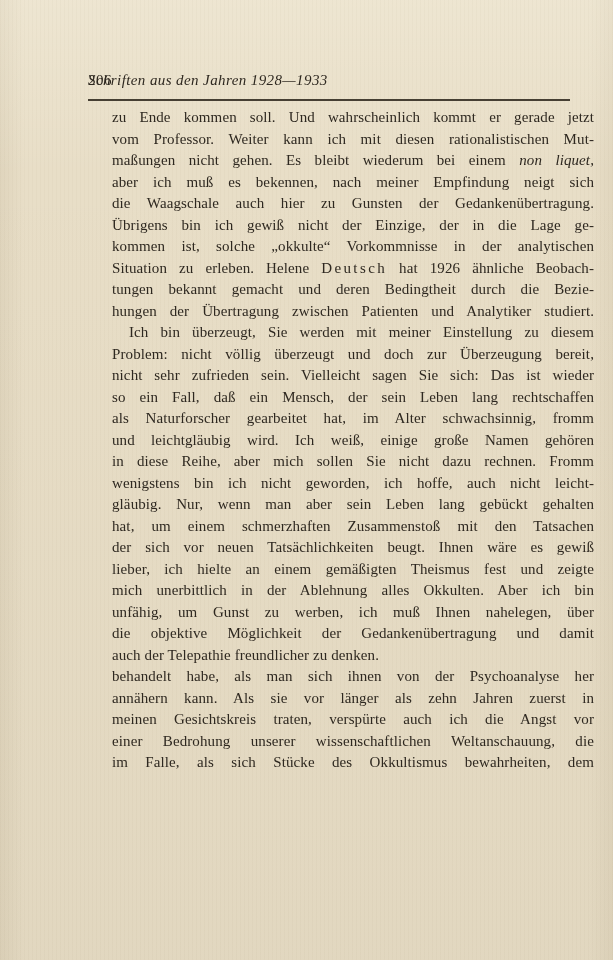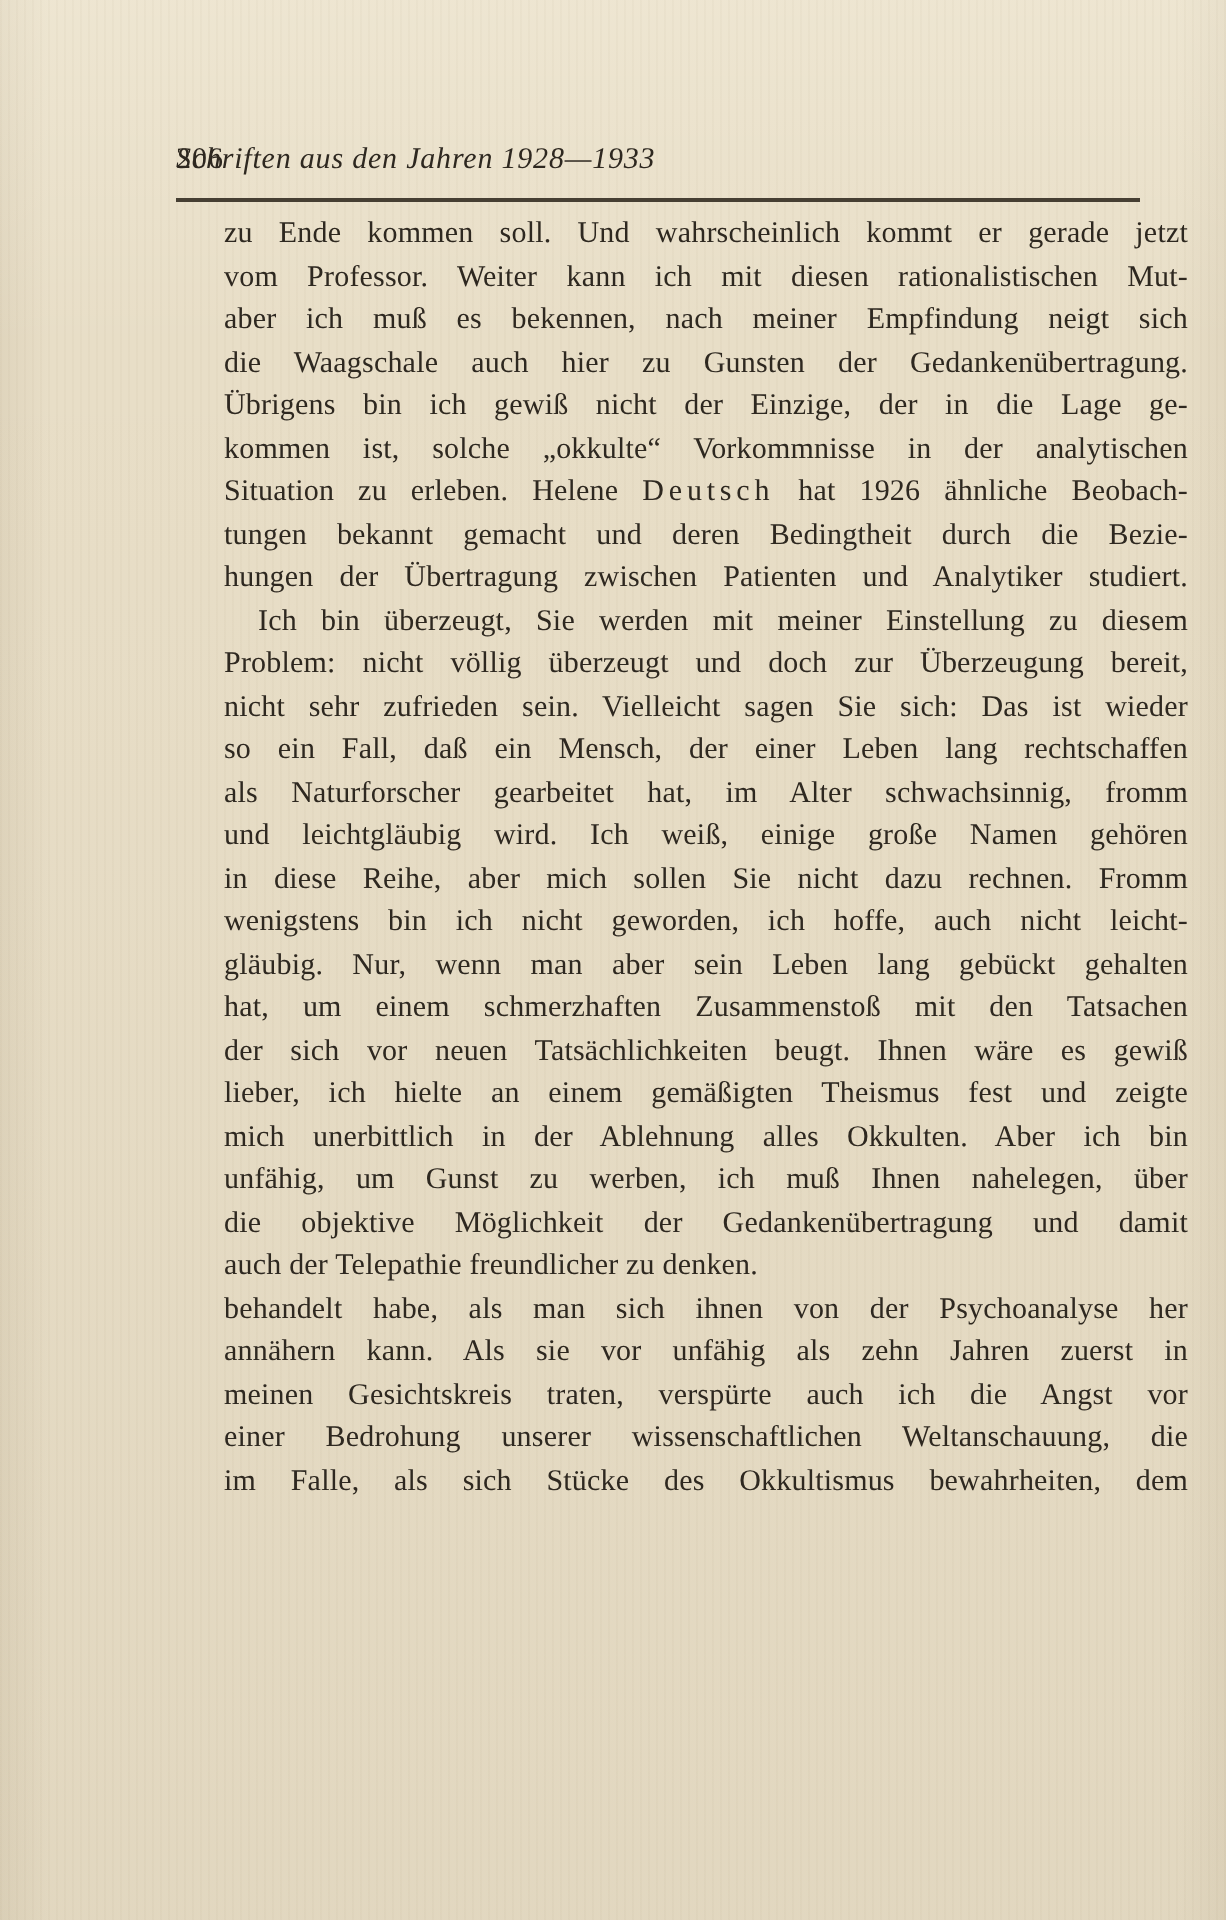--- a/index.html
+++ b/index.html
@@ -82,41 +82,42 @@
 
 <div class="page-header">
   <span class="page-number">206</span>
   <span class="running-title">Schriften aus den Jahren 1928—1933</span>
 </div>
 <div class="header-rule"></div>
 
 <div class="text-block">
     <div class="line"><span>zu Ende kommen soll. Und wahrscheinlich kommt er gerade jetzt</span></div>
     <div class="line"><span>vom Professor. Weiter kann ich mit diesen rationalistischen Mut-</span></div>
+    <div class="line"><span>maßungen nicht gehen. Es bleibt wiederum bei einem </span><span class="italic">non liquet,</span></div>
     <div class="line"><span>aber ich muß es bekennen, nach meiner Empfindung neigt sich</span></div>
     <div class="line"><span>die Waagschale auch hier zu Gunsten der Gedankenübertragung.</span></div>
     <div class="line"><span>Übrigens bin ich gewiß nicht der Einzige, der in die Lage ge-</span></div>
     <div class="line"><span>kommen ist, solche „okkulte“ Vorkommnisse in der analytischen</span></div>
     <div class="line"><span>Situation zu erleben. Helene </span><span class="spaced">Deutsch</span><span> hat 1926 ähnliche Beobach-</span></div>
     <div class="line"><span>tungen bekannt gemacht und deren Bedingtheit durch die Bezie-</span></div>
     <div class="line"><span>hungen der Übertragung zwischen Patienten und Analytiker studiert.</span></div>
     <div class="line indent"><span>Ich bin überzeugt, Sie werden mit meiner Einstellung zu diesem</span></div>
     <div class="line"><span>Problem: nicht völlig überzeugt und doch zur Überzeugung bereit,</span></div>
     <div class="line"><span>nicht sehr zufrieden sein. Vielleicht sagen Sie sich: Das ist wieder</span></div>
-    <div class="line"><span>so ein Fall, daß ein Mensch, der einer Leben lang rechtschaffen</span></div>
+    <div class="line"><span>so ein Fall, daß ein Mensch, der sein Leben lang rechtschaffen</span></div>
     <div class="line"><span>als Naturforscher gearbeitet hat, im Alter schwachsinnig, fromm</span></div>
     <div class="line"><span>und leichtgläubig wird. Ich weiß, einige große Namen gehören</span></div>
     <div class="line"><span>in diese Reihe, aber mich sollen Sie nicht dazu rechnen. Fromm</span></div>
     <div class="line"><span>wenigstens bin ich nicht geworden, ich hoffe, auch nicht leicht-</span></div>
     <div class="line"><span>gläubig. Nur, wenn man aber sein Leben lang gebückt gehalten</span></div>
     <div class="line"><span>hat, um einem schmerzhaften Zusammenstoß mit den Tatsachen</span></div>
     <div class="line"><span>der sich vor neuen Tatsächlichkeiten beugt. Ihnen wäre es gewiß</span></div>
     <div class="line"><span>lieber, ich hielte an einem gemäßigten Theismus fest und zeigte</span></div>
     <div class="line"><span>mich unerbittlich in der Ablehnung alles Okkulten. Aber ich bin</span></div>
     <div class="line"><span>unfähig, um Gunst zu werben, ich muß Ihnen nahelegen, über</span></div>
     <div class="line"><span>die objektive Möglichkeit der Gedankenübertragung und damit</span></div>
     <div class="line flush"><span>auch der Telepathie freundlicher zu denken.</span></div>
     <div class="line"><span>behandelt habe, als man sich ihnen von der Psychoanalyse her</span></div>
-    <div class="line"><span>annähern kann. Als sie vor unfähig als zehn Jahren zuerst in</span></div>
+    <div class="line"><span>annähern kann. Als sie vor länger als zehn Jahren zuerst in</span></div>
     <div class="line"><span>meinen Gesichtskreis traten, verspürte auch ich die Angst vor</span></div>
     <div class="line"><span>einer Bedrohung unserer wissenschaftlichen Weltanschauung, die</span></div>
     <div class="line"><span>im Falle, als sich Stücke des Okkultismus bewahrheiten, dem</span></div>
   </div>
 
 </body></html>

